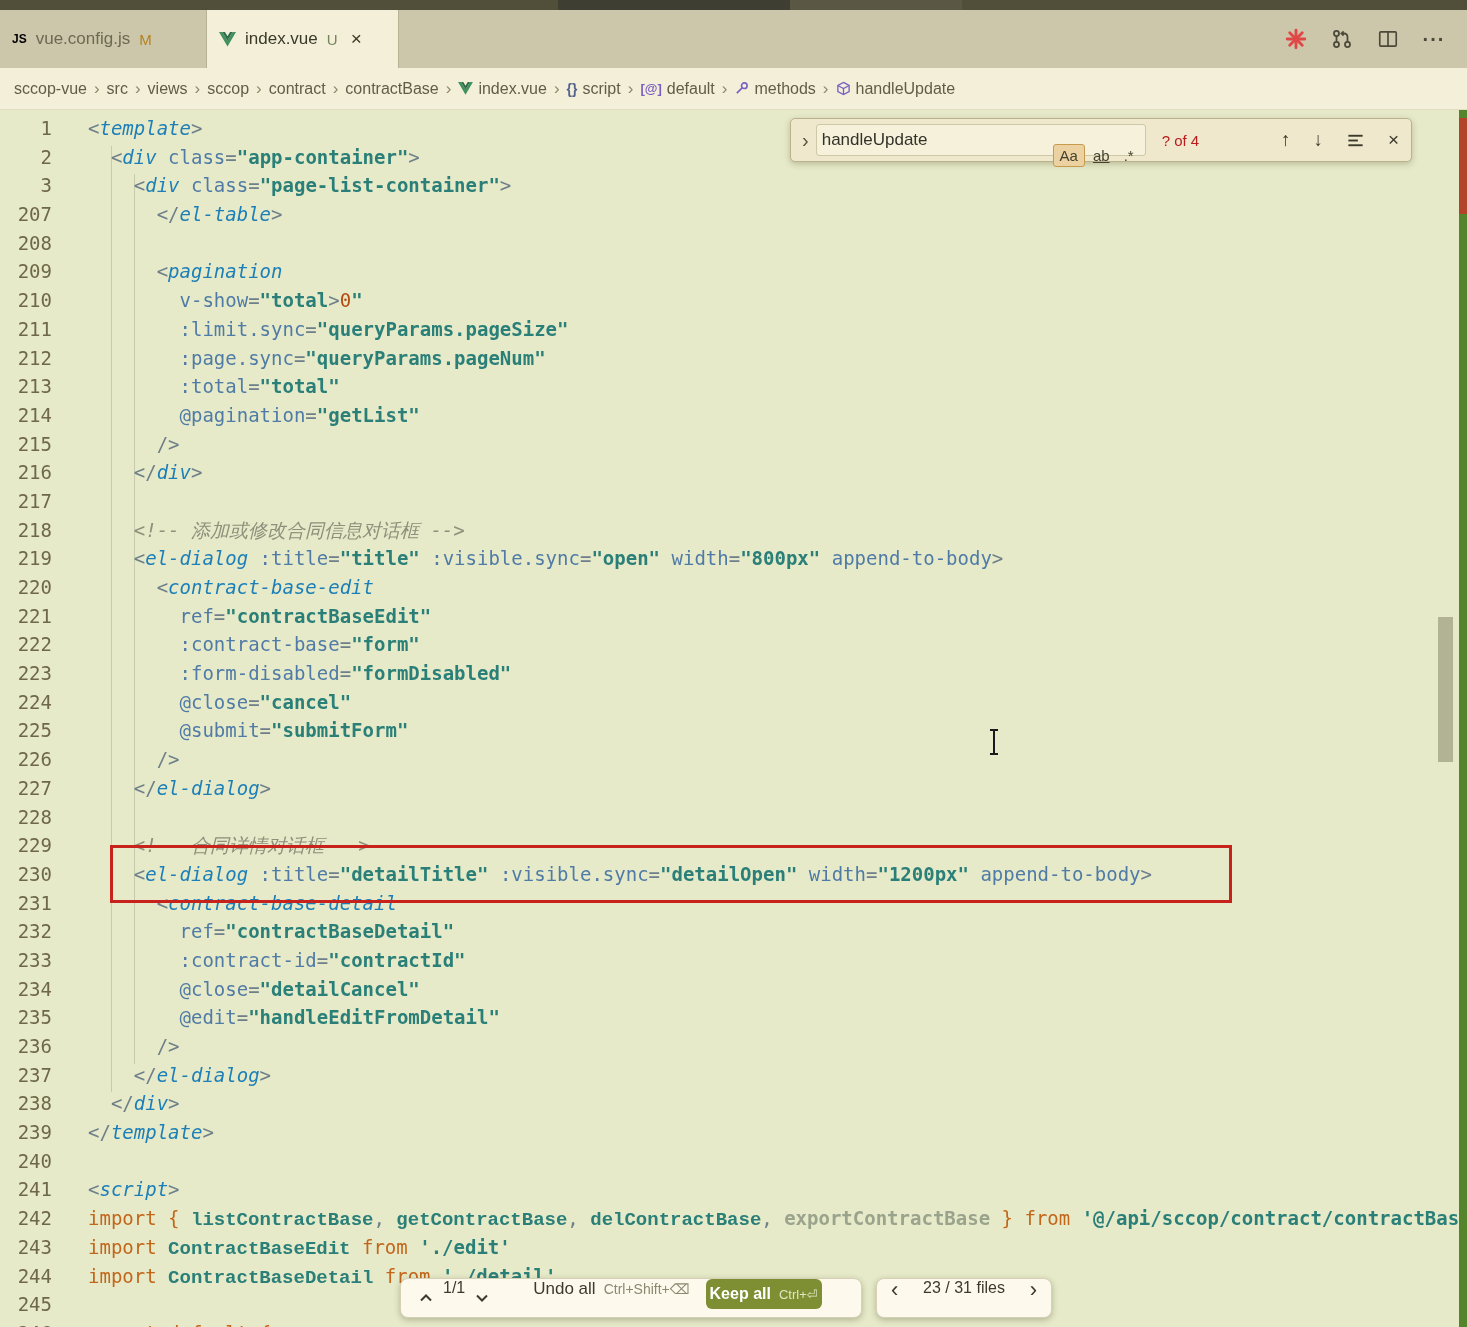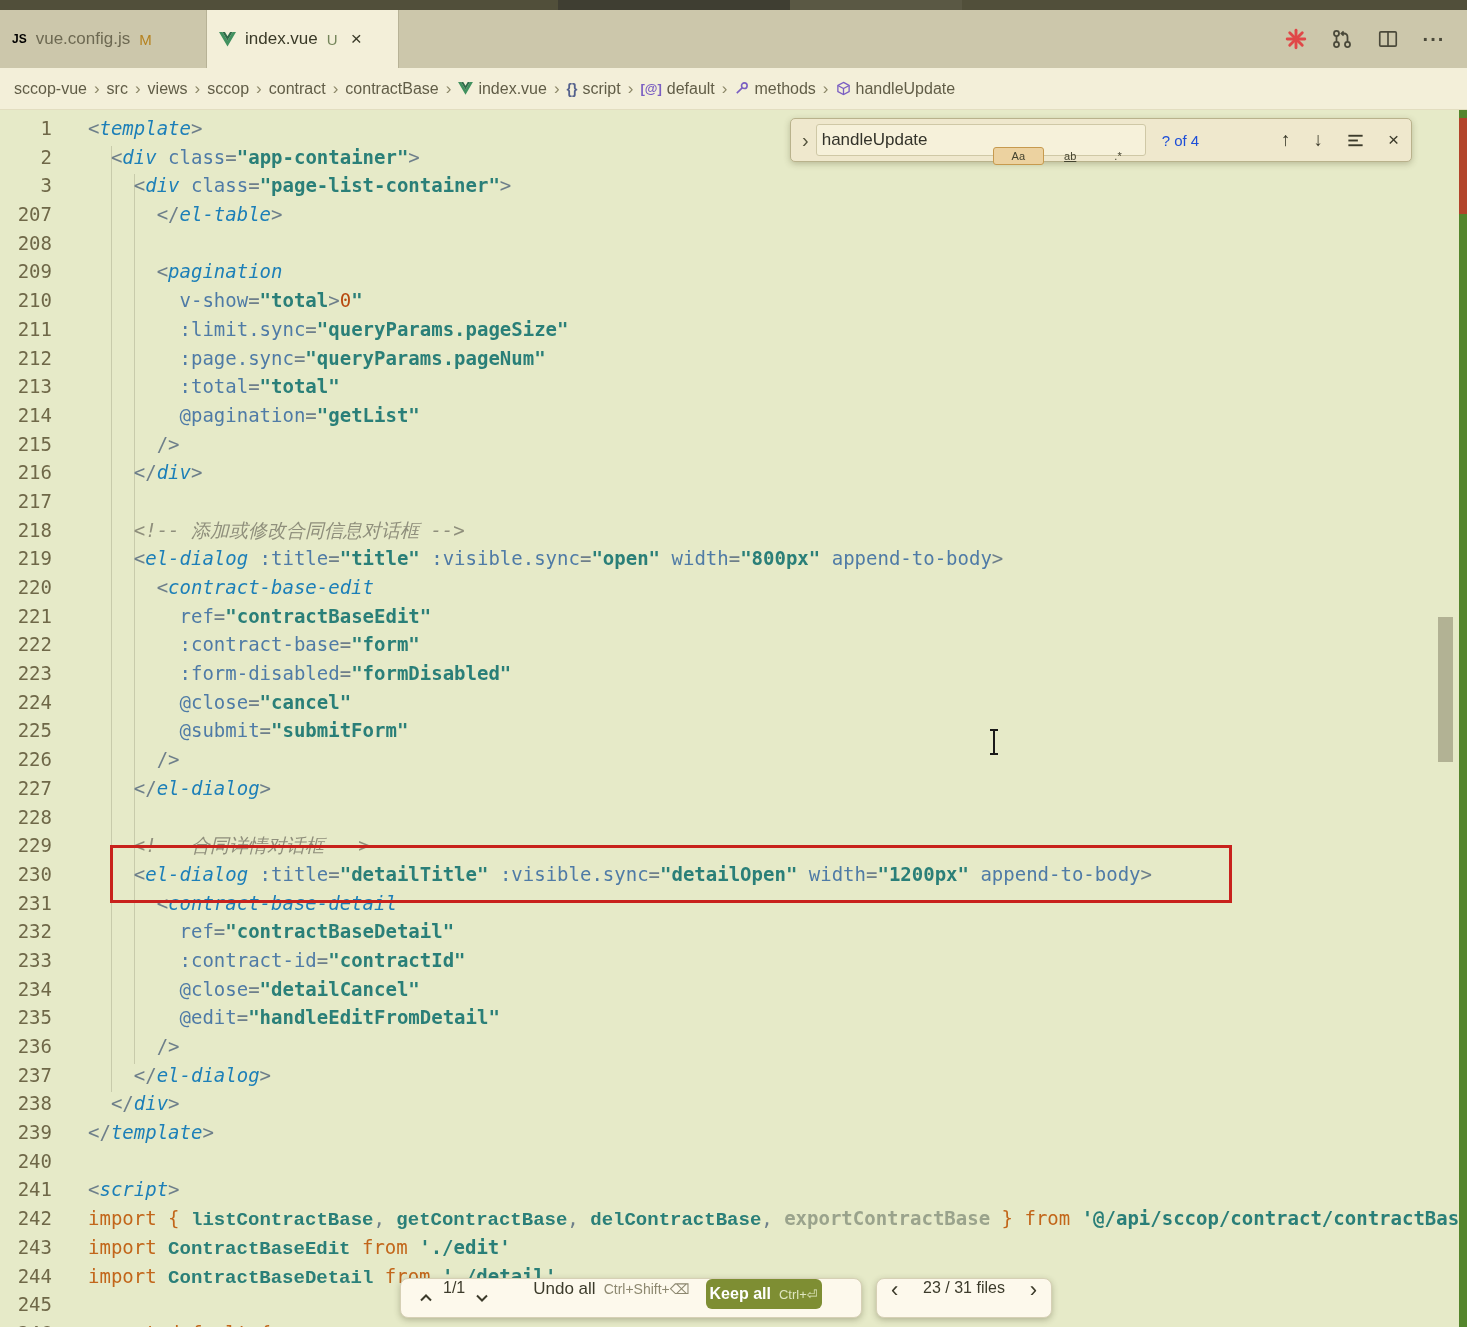--- a/index.html
+++ b/index.html
@@ -58,24 +58,24 @@
 
   
   .find{ position:absolute; top:8px; left:790px; width:622px; height:44px; background:#efe8cd;
          border:1px solid #b9b28c; border-radius:5px; box-shadow:0 2px 6px rgba(80,75,40,.3);
          display:flex; align-items:center; padding:0 10px 0 4px; z-index:30;}
   .find-toggle{ font-size:20px; color:#55543e; padding:0 7px;}
   .find-box{ display:flex; align-items:center; background:#f6f1da; border:1px solid #cfc8a6;
              border-radius:3px; height:32px; width:330px; padding:0 5px;}
   .find-box input{ flex:1; min-width:0; border:none; outline:none; background:transparent;
                    font-size:17px; color:#33332a; font-family:"Liberation Sans", sans-serif;}
-  .fbtn{ font-size:11px; color:#44432f; padding:2px 18px; border-radius:3px; margin-left:2px; white-space:nowrap;margin-top:31px;}
+  .fbtn{ font-size:15px; color:#44432f; padding:2px 6px; border-radius:3px; margin-left:2px; white-space:nowrap;margin-top:31px;}
   .fbtn.sel{ background:#ecd2a0; border:1px solid #c79a4e;}
   .fbtn.word{ text-decoration:underline;}
-  .find-results{ margin-left:16px; font-size:15px; color:#1d4ed8; white-space:nowrap;}
+  .find-results{ margin-left:16px; font-size:15px; color:#b91c1c; white-space:nowrap;}
   .find-nav{ margin-left:auto; display:flex; align-items:center; gap:23px; color:#3c3b2b;
              font-size:19px; padding-right:2px;}
   .find-nav .nbtn{ display:flex; align-items:center; justify-content:center;}
 
   
   .red-box{ position:absolute; left:110px; top:735px; width:1122px; height:58px;
             border:3px solid #c8221c; z-index:20;}
 
   
   .ibeam{ position:absolute; left:986px; top:618px; z-index:50;}

